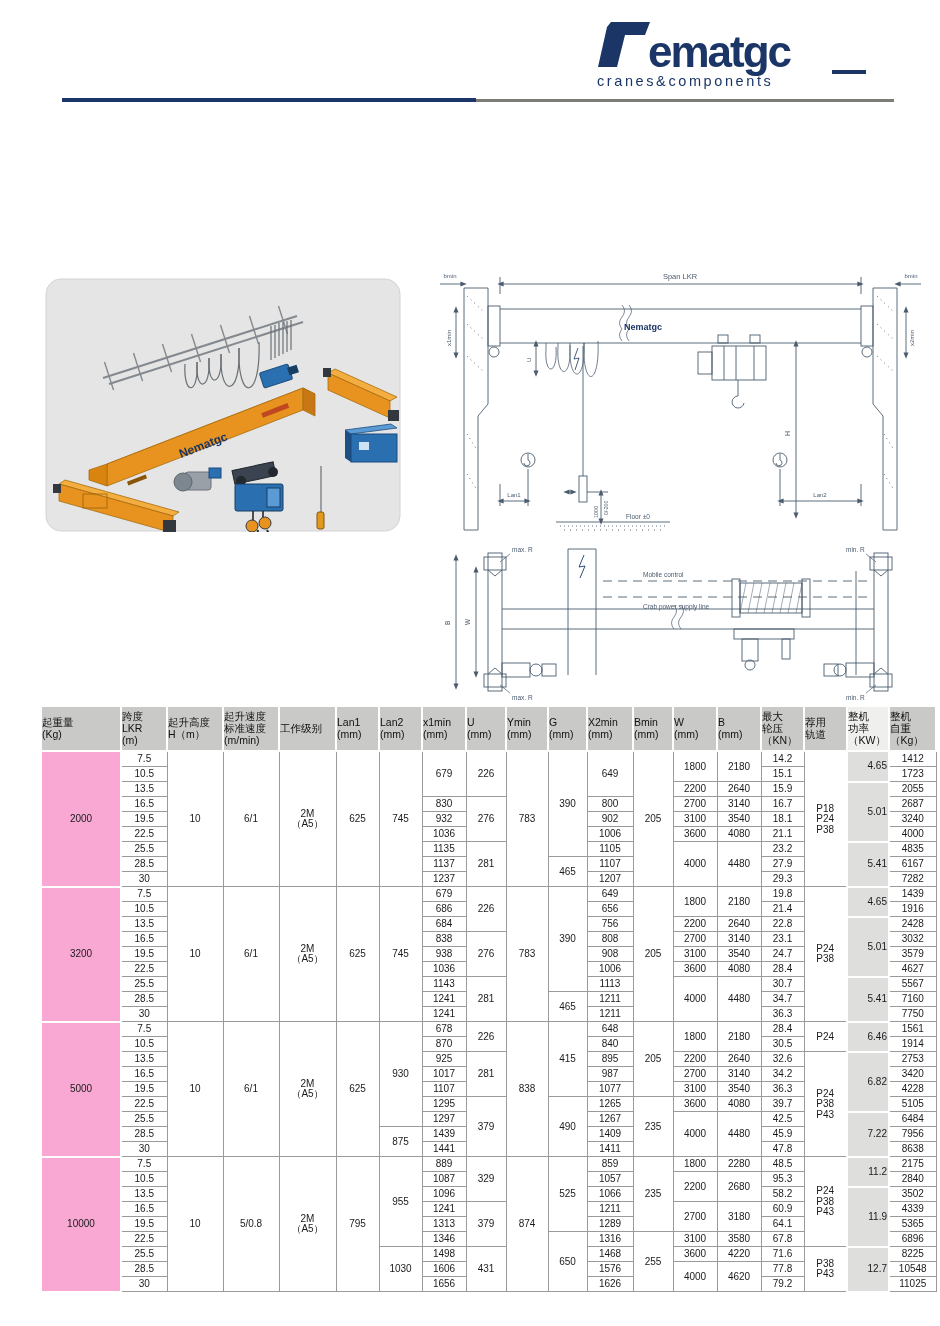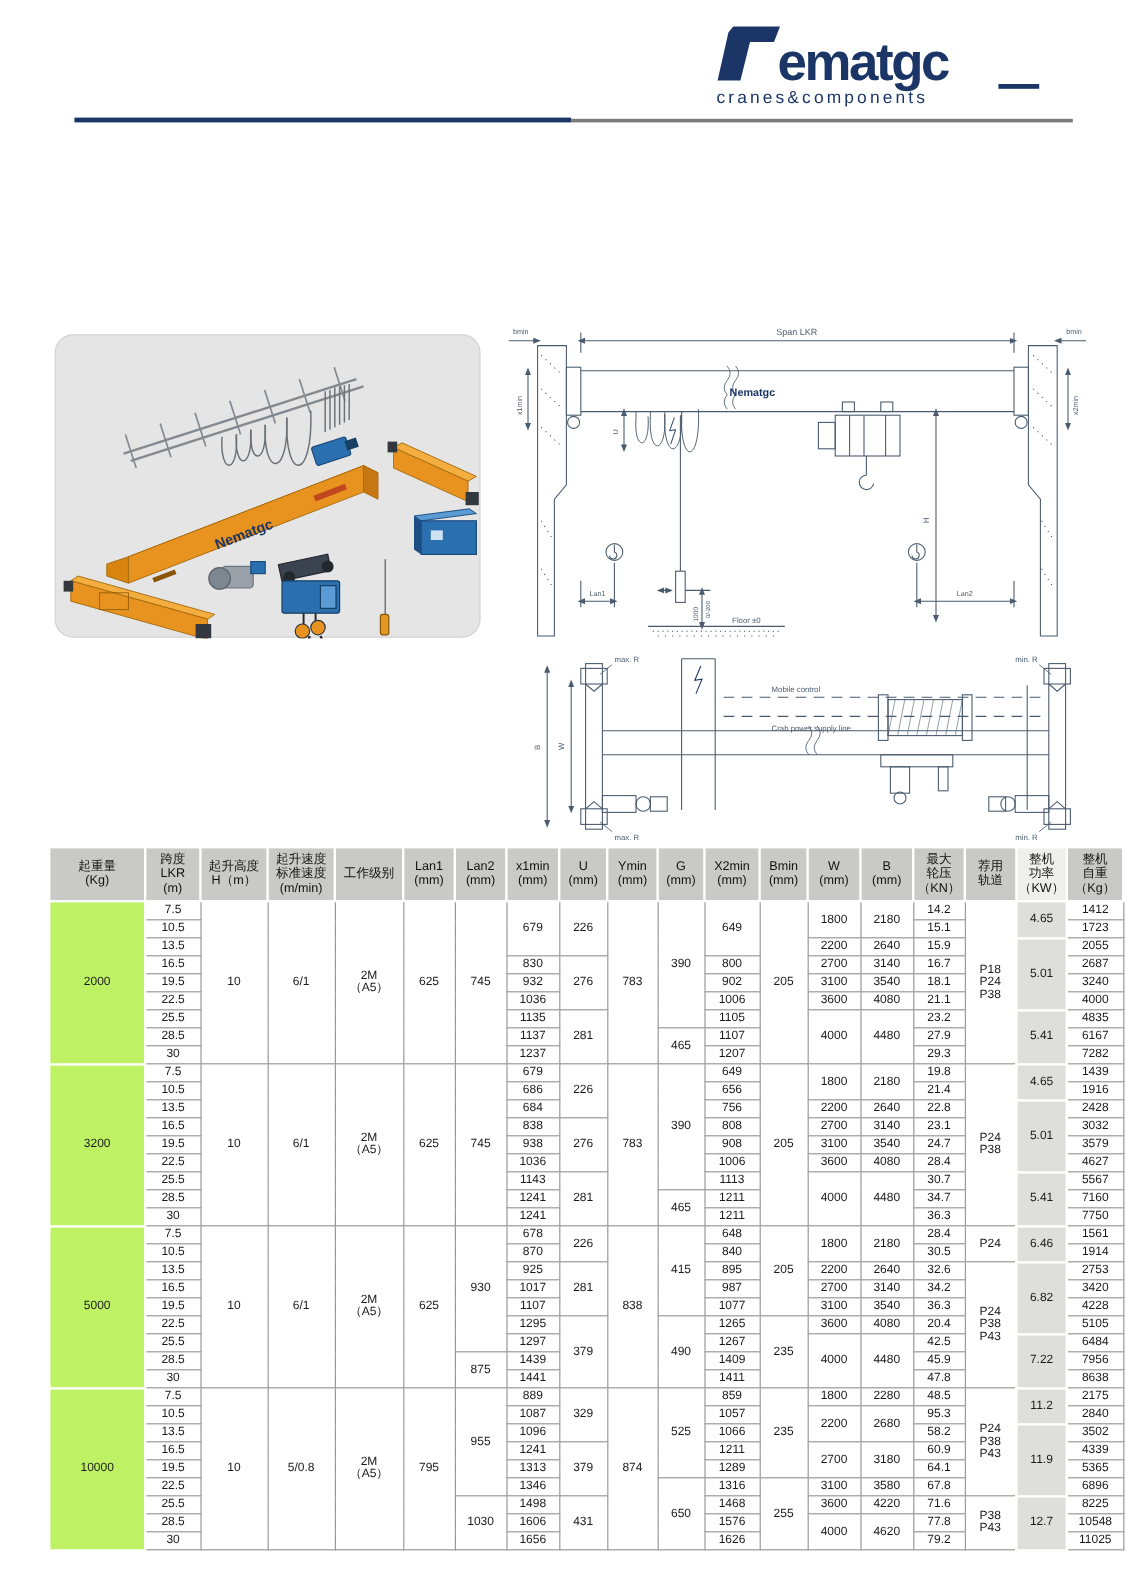--- a/index.html
+++ b/index.html
@@ -7,34 +7,34 @@
         font-family:"Liberation Sans",sans-serif;color:#1a1a1a;}
 
   
   .logo{position:absolute;top:20px;right:44px;width:302px;height:74px;margin-left:28px;}
   .rule{position:absolute;top:98px;left:62px;width:832px;height:4px;display:flex;}
   .rule .navy{width:414px;height:4px;background:#1b3666;}
   .rule .gray{flex:1;height:3px;margin-top:1px;background:#7b7b77;}
 
   
   .iso-fig{position:absolute;left:45px;top:278px;width:356px;height:254px;}
-  .elev-fig{position:absolute;left:412px;top:264px;width:508px;height:280px;}
+  .elev-fig{position:absolute;left:428px;top:264px;width:508px;height:280px;}
   .plan-fig{position:absolute;left:438px;top:543px;width:500px;height:160px;}
 
   
   .tbl-wrap{position:absolute;left:40px;top:705px;width:896px;}
   table{border-collapse:collapse;table-layout:fixed;width:896px;}
   th{background:#c9c9c7;border:2px solid #ffffff;font-weight:normal;
      font-size:10.5px;line-height:1.12;padding:4px 0;white-space:pre-line;
-     text-align:center;vertical-align:middle;color:#111;}
+     text-align:left;vertical-align:middle;color:#111;}
   th.pwh{background:#efefed;}
   td{border:1px solid #9a9a98;font-size:10px;line-height:1.05;height:14px;
      padding:0 1px;text-align:center;vertical-align:middle;white-space:pre-line;}
-  td.load{background:#bef264;border:2px solid #ffffff;}
-  td.pw{background:#dededc;border:2px solid #ffffff;}
+  td.load{background:#f9a8d4;border:2px solid #ffffff;}
+  td.pw{background:#dededc;border:2px solid #ffffff;text-align:right;}
 
   text{font-family:"Liberation Sans",sans-serif;}
 </style>
 </head>
 <body>
 
 <div class="page">
 
   <div class="logo">
     <svg width="302" height="74" viewBox="0 0 302 74">
@@ -680,21 +680,21 @@
           </tr>
           <tr>
             <td>22.5</td>
             <td>1295</td>
             <td rowspan="4">379</td>
             <td rowspan="4">490</td>
             <td>1265</td>
             <td rowspan="4">235</td>
             <td>3600</td>
             <td>4080</td>
-            <td>20.4</td>
+            <td>39.7</td>
             <td>5105</td>
           </tr>
           <tr>
             <td>25.5</td>
             <td>1297</td>
             <td>1267</td>
             <td rowspan="3">4000</td>
             <td rowspan="3">4480</td>
             <td>42.5</td>
             <td rowspan="3" class="pw">7.22</td>

